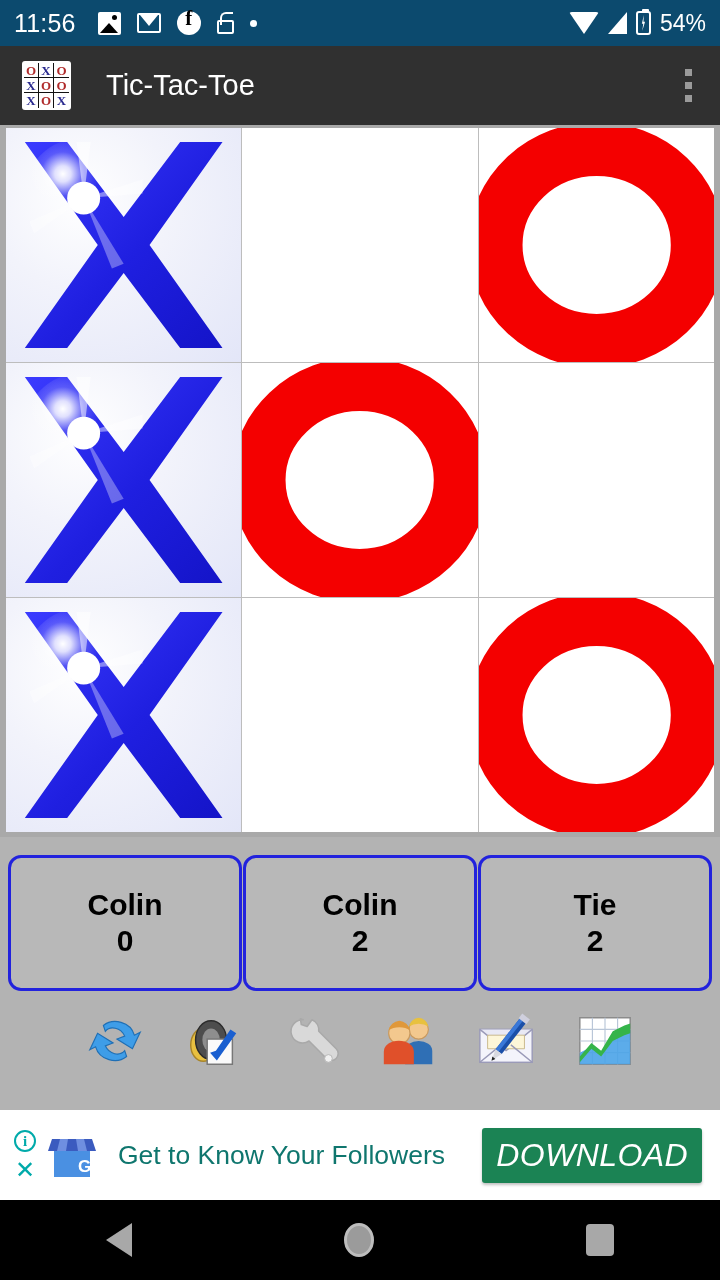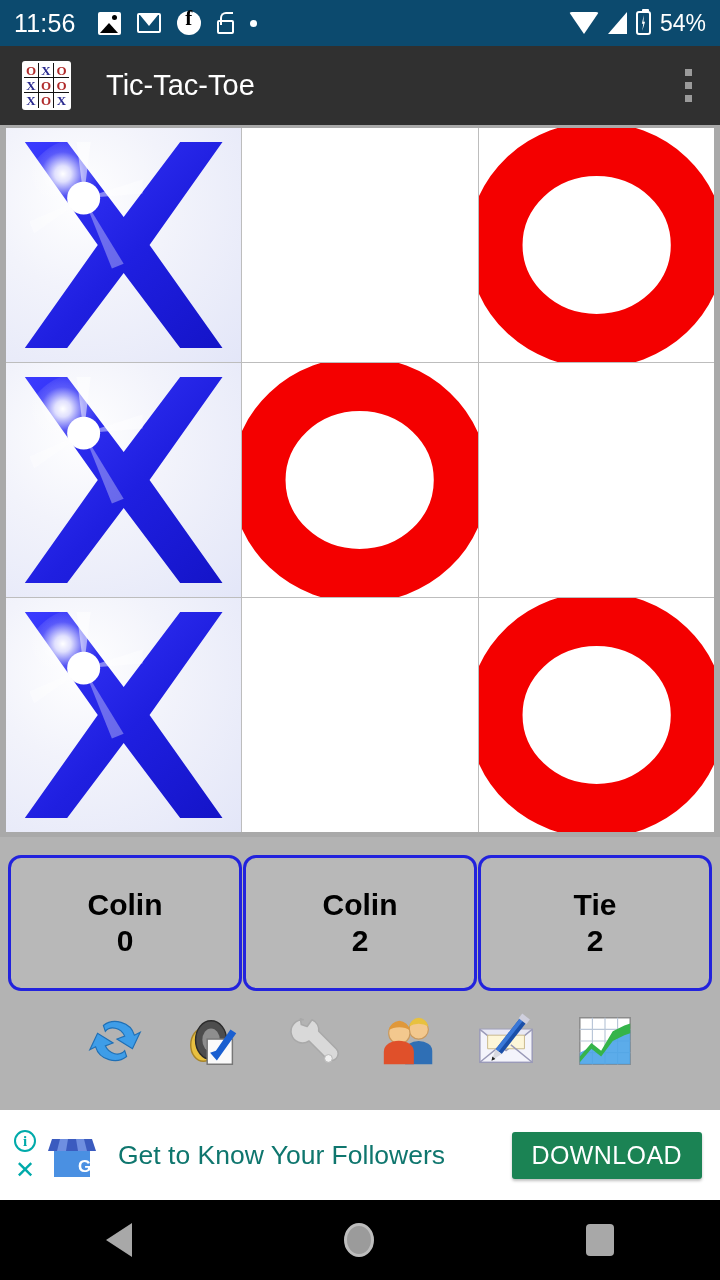--- a/index.html
+++ b/index.html
@@ -139,23 +139,24 @@
   .ad-badges { width: 34px; display: flex; flex-direction: column; align-items: center; gap: 8px; }
   .ad-info {
     width: 22px; height: 22px; border: 2px solid #0aa; border-radius: 50%;
     color: #0aa; font-size: 15px; font-weight: 700; line-height: 19px; text-align: center;
     font-family: "Liberation Serif", serif;
   }
   .ad-close { color: #0aa; font-size: 24px; line-height: 20px; font-weight: 400; }
   .ad-icon { width: 56px; height: 56px; margin: 0 6px 0 2px; position: relative; }
   .ad-text { flex: 1; padding-left: 12px; color: #0f766e; font-size: 26.5px; line-height: 36px; }
   .ad-cta {
-    background: #1b8354; color: #fff; font-size: 25px; letter-spacing: .4px;
-    padding: 9px 20px; border-radius: 3px; margin-right: 10px;
+    background: #1b8354; color: #fff; font-size: 32px; letter-spacing: .4px;
+    padding: 9px 14px; border-radius: 3px; margin-right: 10px;
     box-shadow: 0 2px 3px rgba(0,0,0,.25);
+    font-style: italic;
   }
 
   
   .navbar {
     position: absolute; top: 1200px; left: 0; width: 720px; height: 80px;
     background: #000; display: flex; align-items: center; justify-content: space-around;
   }
   .nav-back { width: 0; height: 0; border-top: 17px solid transparent; border-bottom: 17px solid transparent; border-right: 26px solid #a8a8a8; }
   .nav-home { width: 30px; height: 34px; border: 3px solid #bdbdbd; border-radius: 50%; background: #9b9b9b; }
   .nav-recent { width: 28px; height: 32px; background: #a8a8a8; border-radius: 4px; }

